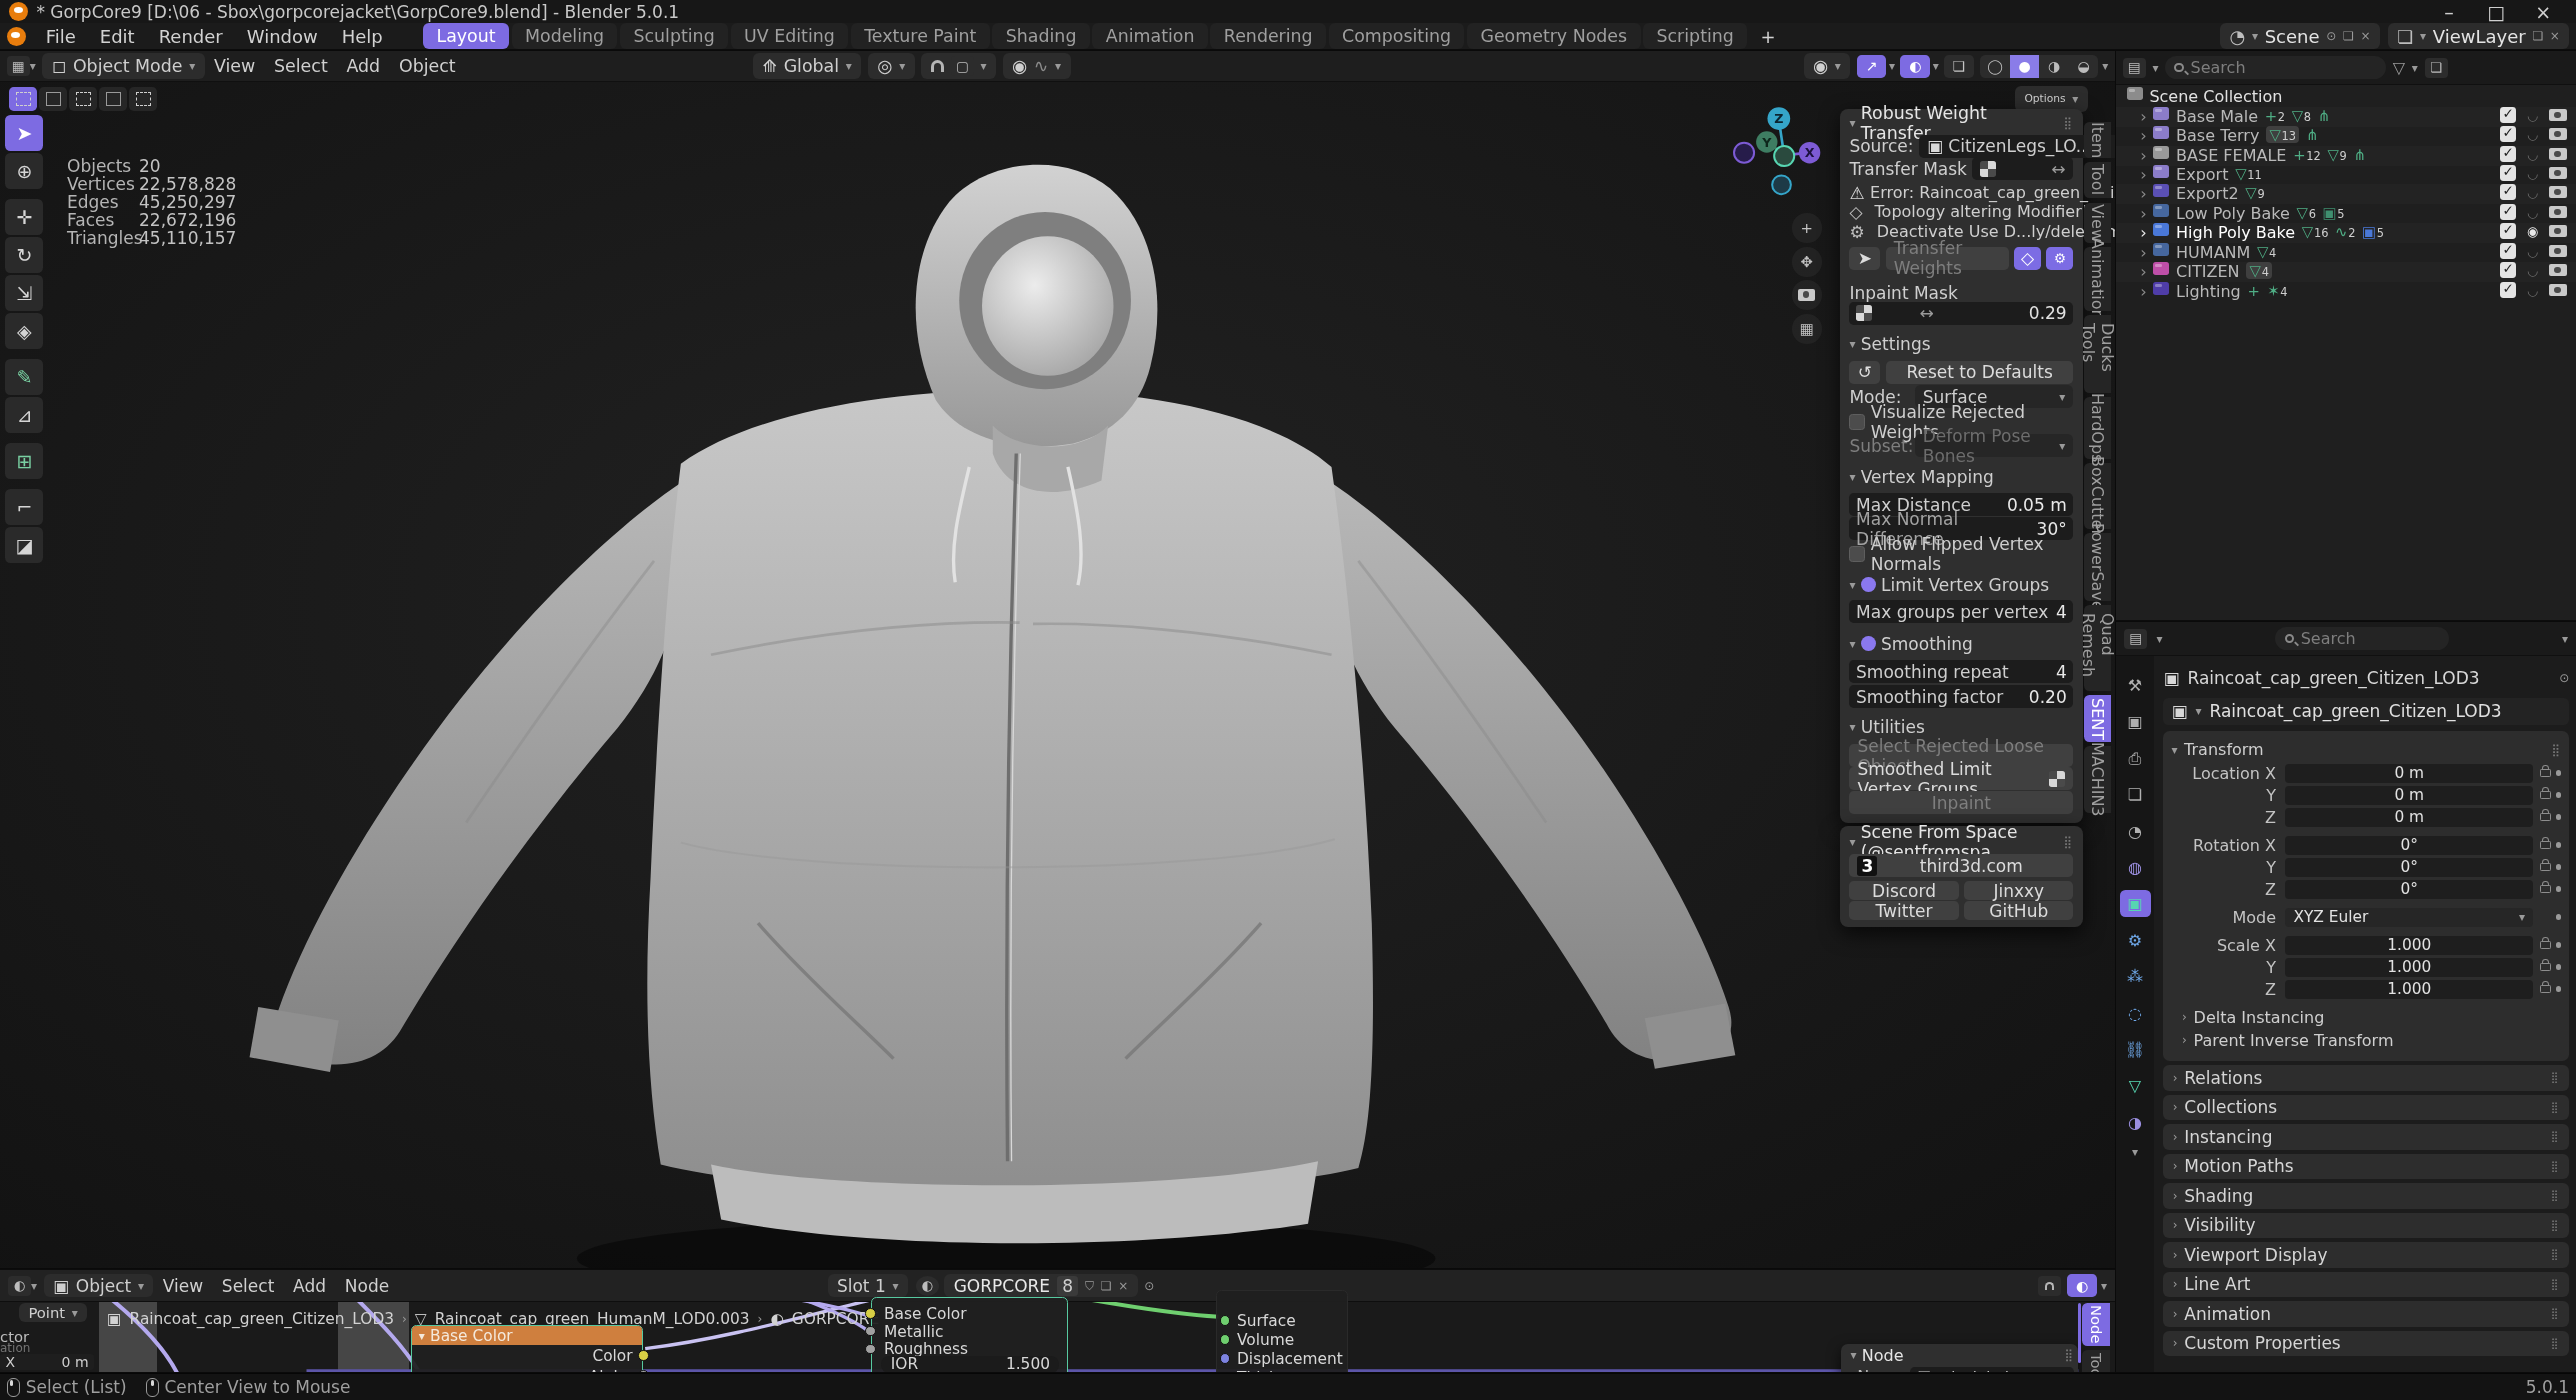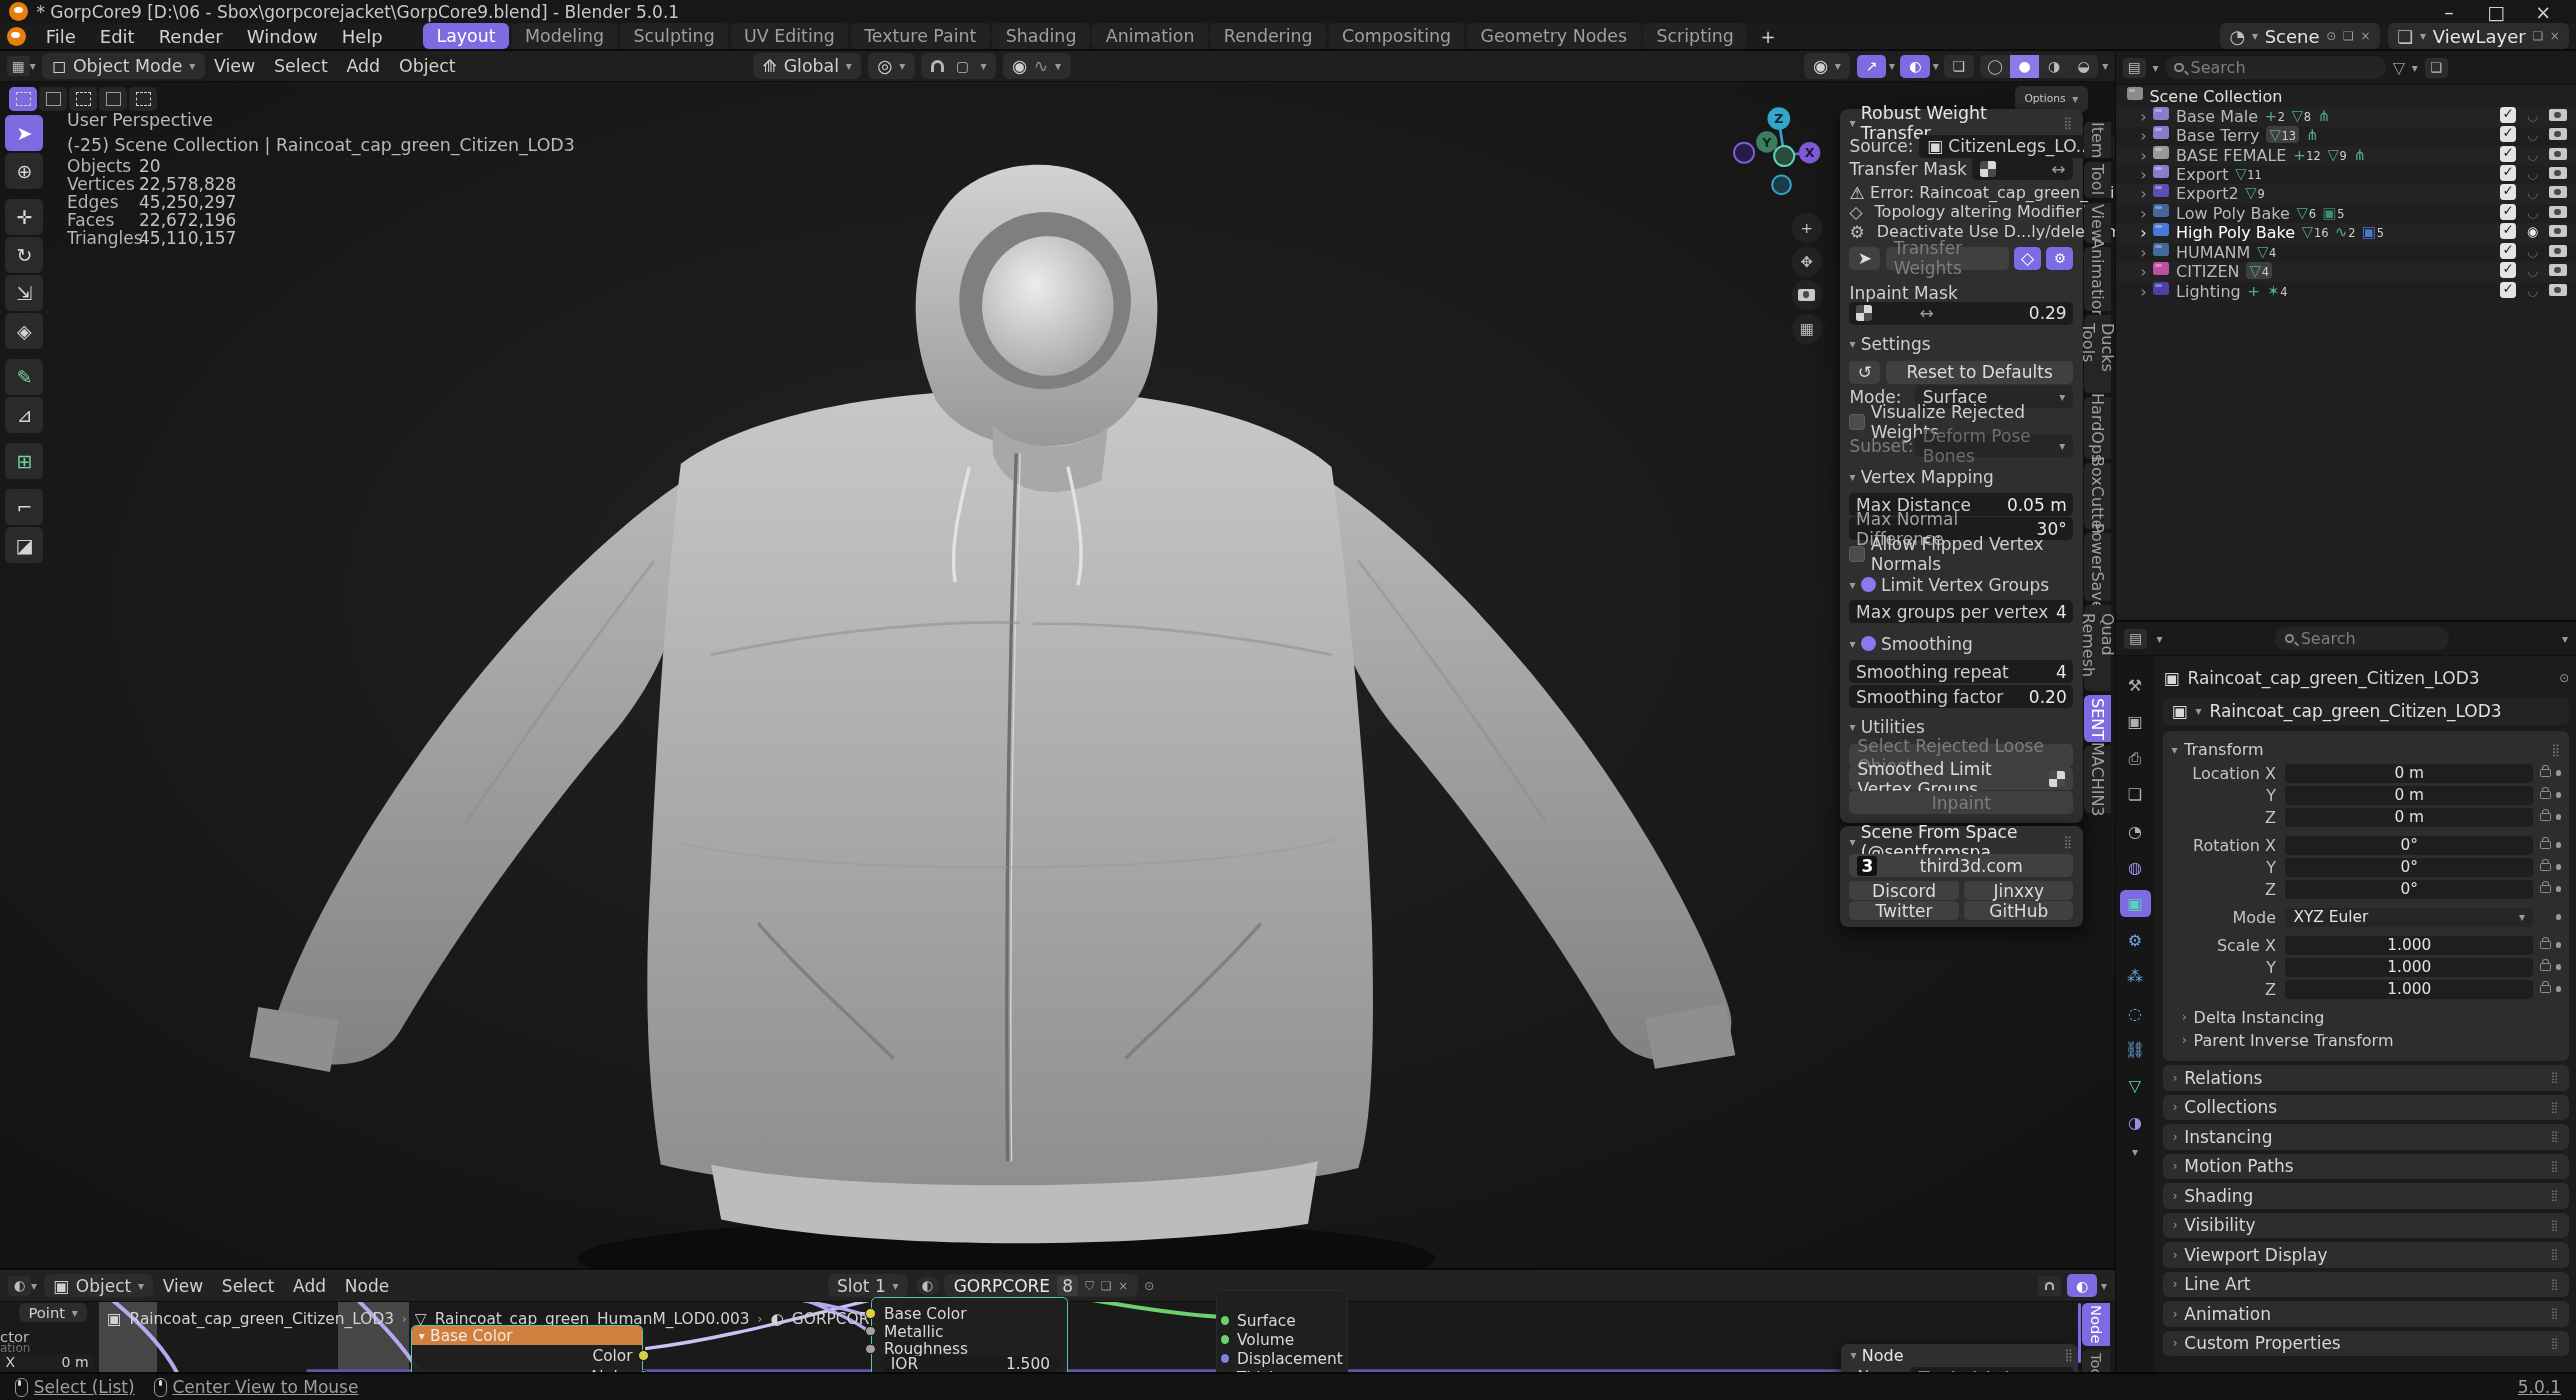--- a/index.html
+++ b/index.html
@@ -17,21 +17,21 @@
   .blogo { width:19px; height:19px; border-radius:50%; background:#e87d0d; position:relative; margin-right:8px; }
   .blogo::after { content:""; position:absolute; left:4.7px; top:5.4px; width:8.7px; height:6px; border-radius:50%; background:#fff; }
   .pill { background:#2c2c2c; border-radius:6px; display:inline-flex; align-items:center; gap:6.7px; padding:0 9.4px; height:25.5px; }
   .chev { font-size:12px; color:#9a9a9a; }
 
   
   #viewport { left:0; top:51px; width:2115px; height:1217px; background:#161616; overflow:hidden; }
   #outliner { left:2116px; top:51px; width:460px; height:570px; background:#1f1f1f; border-bottom:1.3px solid #0c0c0c; overflow:hidden; }
   #properties { left:2116px; top:622px; width:460px; height:750px; background:#1c1c1c; overflow:hidden; }
   #nodeeditor { left:0; top:1269px; width:2115px; height:103px; background:#1a1a1a; border-top:1.3px solid #0c0c0c; overflow:hidden; }
-  #statusbar { left:0; top:1373px; width:2576px; height:27.5px; background:#131313; display:flex; align-items:center; font-size:17px; color:#9f9f9f; padding:0 15px; border-top:1.3px solid #060606;text-decoration:underline; }
+  #statusbar { left:0; top:1373px; width:2576px; height:27.5px; background:#131313; display:flex; align-items:center; font-size:17px; color:#9f9f9f; padding:0 7px; border-top:1.3px solid #060606; }
 
   
   #vp-header { left:0; top:0; width:2115px; height:31px; background:#1e1e1e; border-bottom:0.7px solid #101010; display:flex; align-items:center; padding:0 6.7px; font-size:17.4px; position:absolute; }
   .vp-menu { padding:0 9.4px; color:#d0d0d0; }
   .mini-ic { width:23px; height:20px; border-radius:4px; background:#2c2c2c; display:inline-flex; align-items:center; justify-content:center; color:#bdbdbd; font-size:13.4px; }
   .tgl { width:29.5px; height:23px; border-radius:4.7px; background:#2c2c2c; display:inline-flex; align-items:center; justify-content:center; font-size:14px; color:#c5c5c5; }
   .tgl.on { background:#7d6be2; color:#fff; }
   .shade-grp { display:inline-flex; background:#2c2c2c; border-radius:5.4px; overflow:hidden; }
   .shade-grp span { width:29.5px; height:23px; display:flex; align-items:center; justify-content:center; font-size:14px; color:#bbb; }
   .shade-grp span.on { background:#8a7ce8; color:#fff; }
@@ -334,24 +334,20 @@
         <span class="grn">✎</span>
       </span>
     <span class="tool">⊿</span>
     <span class="tool gap">
         <span class="grn">⊞</span>
       </span>
     <span class="tool gap">⌐</span>
     <span class="tool">◪</span>
   </div>
 
-  <div id="vp-info">
-    <div>User Perspective</div>
-    <div style="margin-top:5.4px">(-25) Scene Collection | Raincoat_cap_green_Citizen_LOD3</div>
-  </div>
   <div id="vp-stats">
     <div class="srow">
         <span class="sl">Objects</span>
         <span>20</span>
       </div>
     <div class="srow">
         <span class="sl">Vertices</span>
         <span>22,578,828</span>
       </div>
     <div class="srow">

